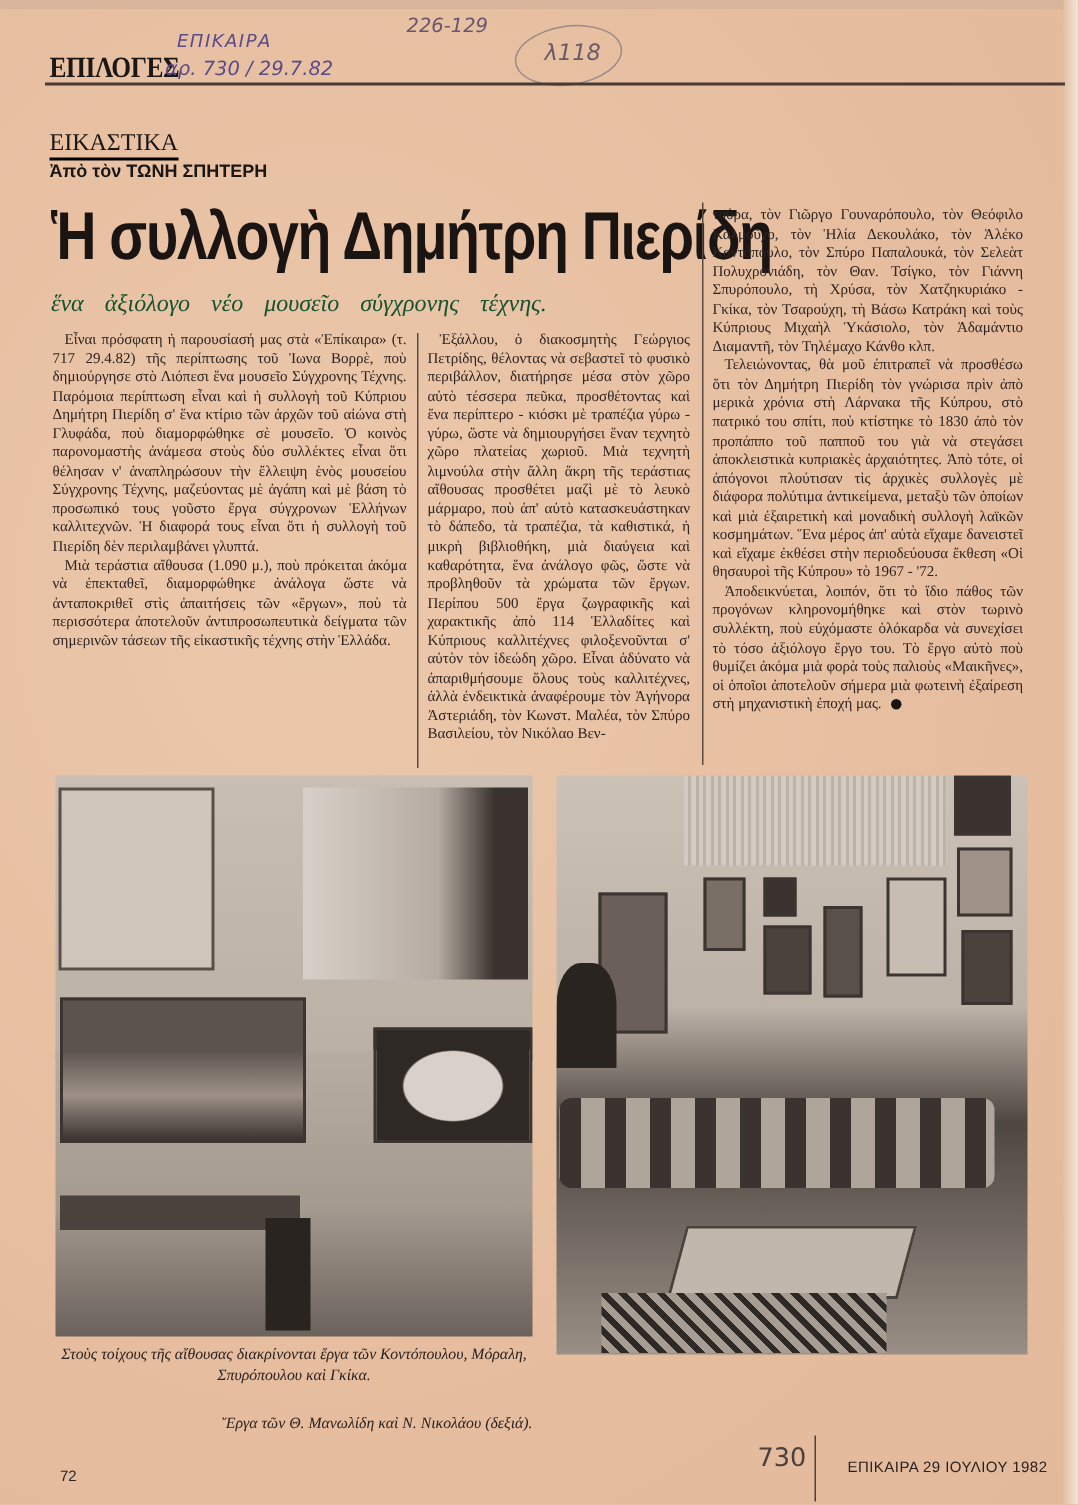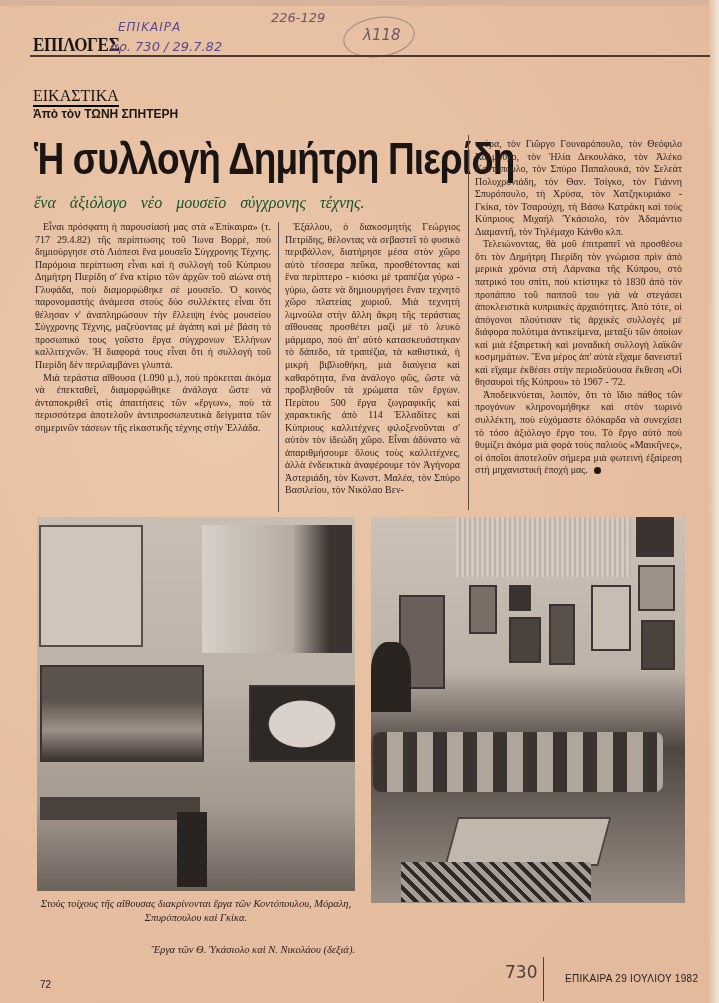--- a/index.html
+++ b/index.html
@@ -109,18 +109,18 @@
   <div class="pic" style="left:265px;top:0;width:34px;height:36px;background:#3a332f;"></div>
   <div class="pic" style="left:267px;top:48px;width:33px;height:42px;background:#9d9188;"></div>
   <div class="pic" style="left:270px;top:103px;width:30px;height:46px;background:#4a423d;"></div>
   <div class="pic" style="left:0;top:125px;width:40px;height:70px;background:#2a2421;border:none;border-radius:40% 40% 0 0;"></div>
   <div class="pic" style="left:2px;top:215px;width:290px;height:60px;background:repeating-linear-gradient(90deg,#3a332f 0 14px,#b0a59b 14px 30px);border:none;border-radius:8px;"></div>
   <div class="pic" style="left:80px;top:300px;width:150px;height:45px;background:#c2b7ad;border-color:#4a423d;transform:skewX(-15deg);"></div>
   <div class="pic" style="left:30px;top:345px;width:190px;height:40px;background:repeating-linear-gradient(45deg,#2f2926 0 4px,#a89d93 4px 9px);border:none;"></div>
 </div>
 
 <div class="abs caption1">Στοὺς τοίχους τῆς αἴθουσας διακρίνονται ἔργα τῶν Κοντόπουλου, Μόραλη, Σπυρόπουλου καὶ Γκίκα.</div>
-<div class="abs caption2">Ἔργα τῶν Θ. Ὑκάσιολο καὶ Ν. Νικολάου (δεξιά).</div>
+<div class="abs caption2">Ἔργα τῶν Θ. Μανωλίδη καὶ Ν. Νικολάου (δεξιά).</div>
 
 <div class="abs page-num">72</div>
 <div class="abs handwrite hw-page">730</div>
 <div class="abs hw-bar"></div>
 <div class="abs footer-mag">ΕΠΙΚΑΙΡΑ 29 ΙΟΥΛΙΟΥ 1982</div>
 
 </body></html>

